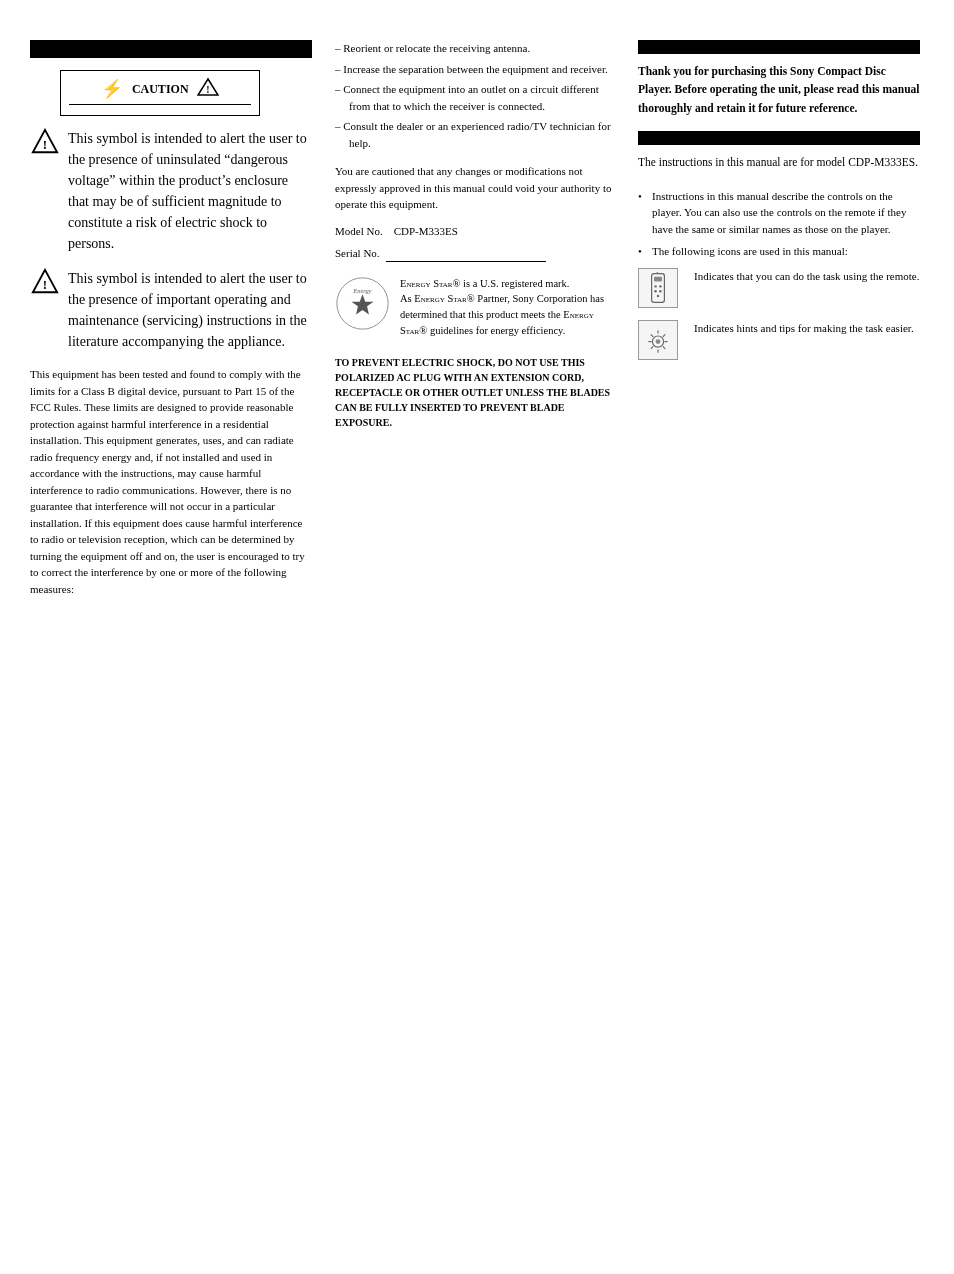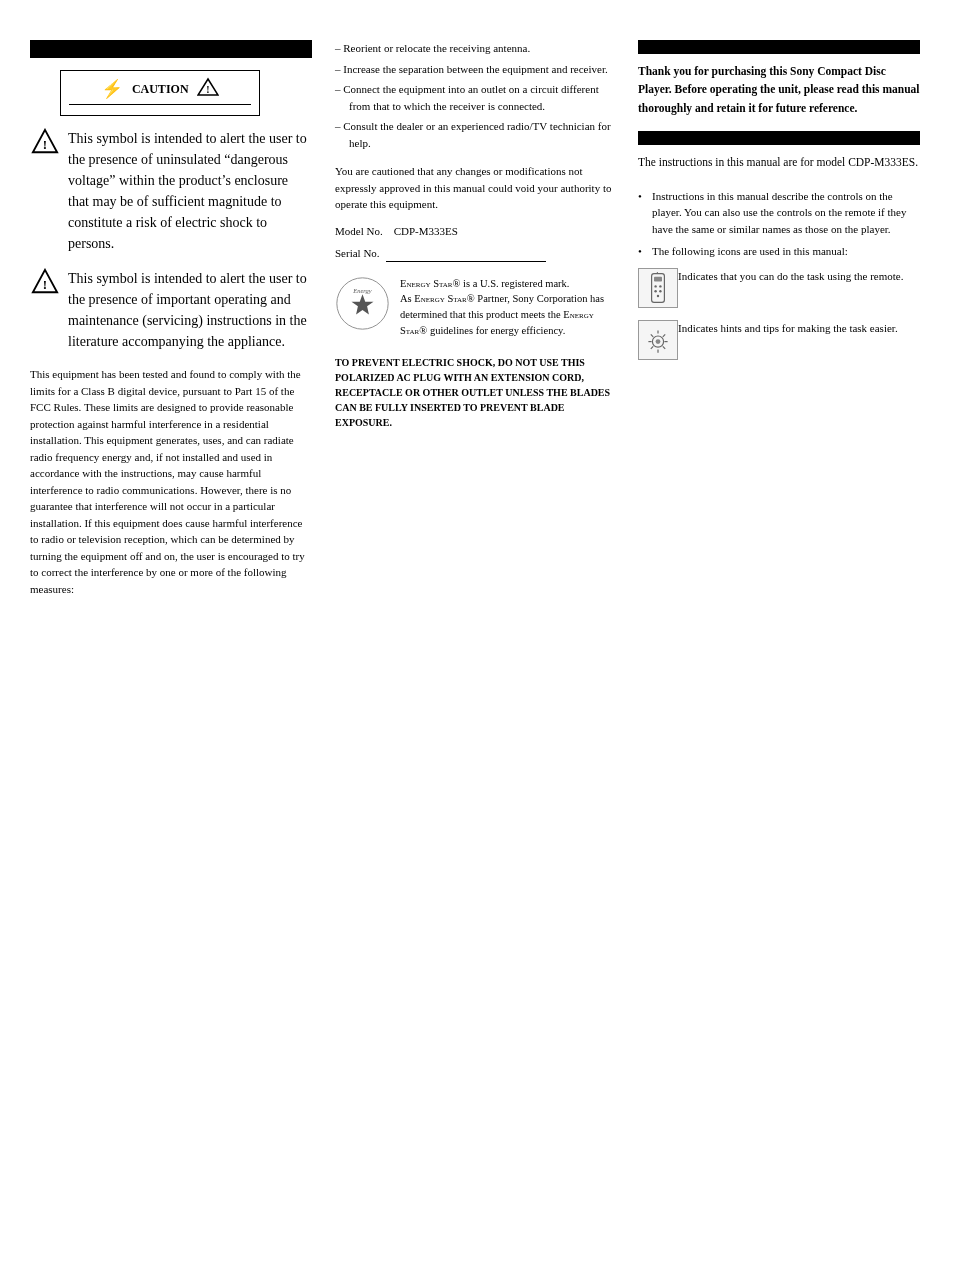--- a/index.html
+++ b/index.html
@@ -174,21 +174,21 @@
       line-height: 1.5;
       font-weight: bold;
       text-transform: uppercase;
       margin-top: 16px;
     }
 
     .icon-row {
       display: flex;
       align-items: flex-start;
       margin-bottom: 12px;
-      gap: 0;
+      gap: 16px;
     }
     .icon-box {
       border: 1px solid #999;
       width: 40px;
       height: 40px;
       flex-shrink: 0;
       display: flex;
       align-items: center;
       justify-content: center;
       background: #f5f5f5;

